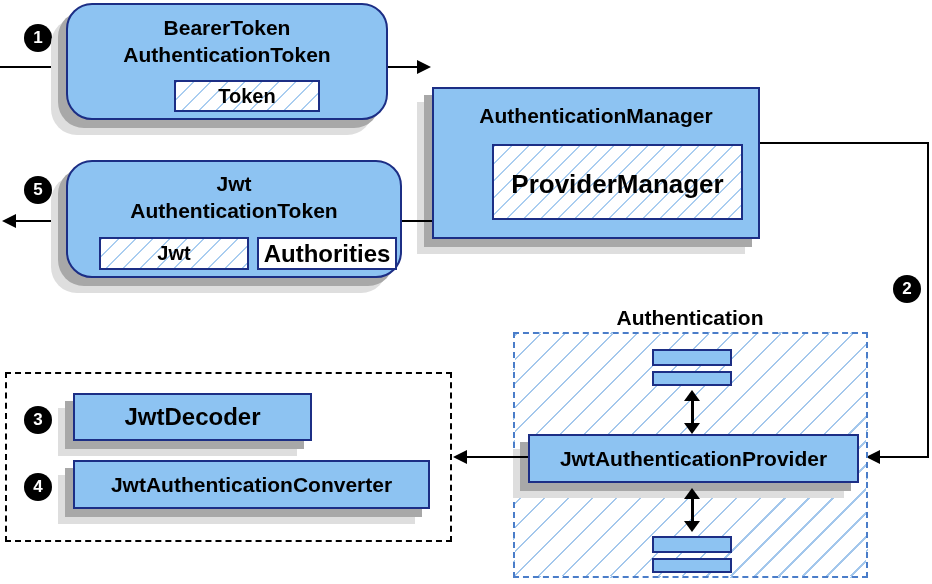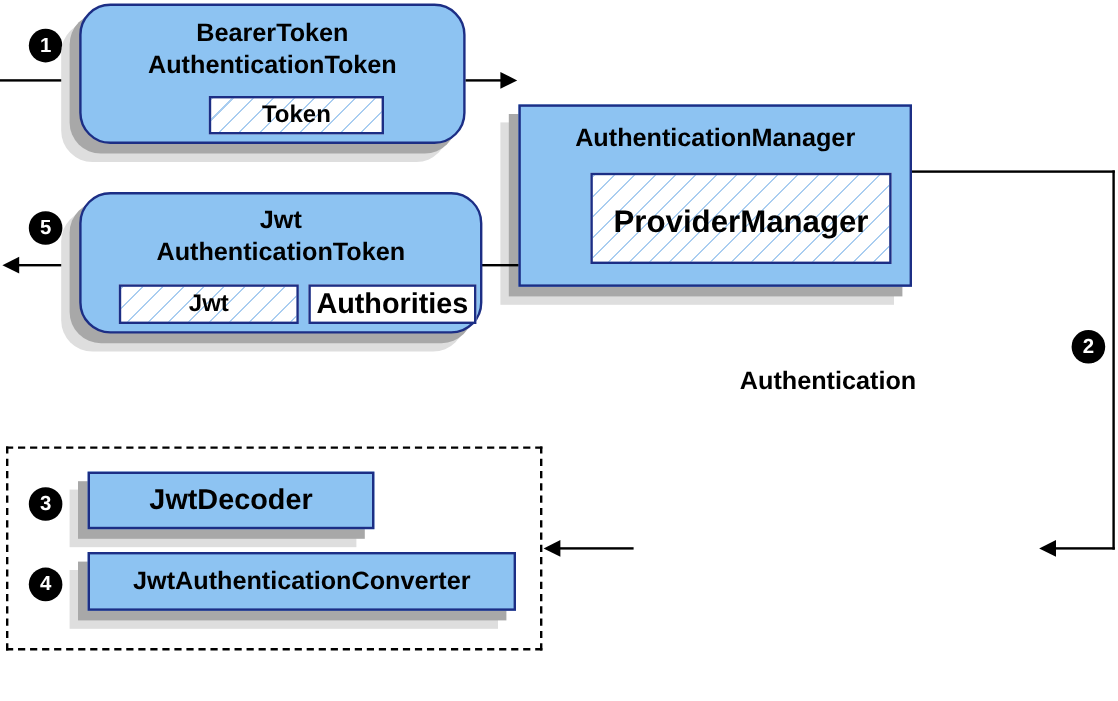--- a/index.html
+++ b/index.html
@@ -110,20 +110,43 @@
     </div>
     <div class="inner" style="left:167px;top:75px;width:140px;height:33px;font-size:24px;line-height:29px;">
       <span>Authorities</span>
     </div>
   </div>
 
   <div class="group-title" style="left:555px;top:264px;width:270px;margin-top:40px;">
     <span style="display:block;">Authentication</span>
   </div>
 
+  <div class="providers-group">
+    <div class="slot-bar" style="left:137px;top:15px;height:17px;"></div>
+    <div class="slot-bar" style="left:137px;top:37px;height:15px;"></div>
+
+    <div class="darrow" style="left:168px;top:56px;height:44px;">
+      <div class="head-up"></div>
+        <div class="stem"></div>
+        <div class="head-down"></div>
+    </div>
+
+    <div class="box shadow" style="left:13px;top:100px;width:331px;height:49px;font-size:21px;line-height:45px;">
+      <span>JwtAuthenticationProvider</span>
+    </div>
+
+    <div class="darrow" style="left:168px;top:154px;height:44px;">
+      <div class="head-up"></div>
+        <div class="stem"></div>
+        <div class="head-down"></div>
+    </div>
+
+    <div class="slot-bar" style="left:137px;top:202px;height:17px;"></div>
+    <div class="slot-bar" style="left:137px;top:224px;height:15px;"></div>
+  </div>
 
   <div class="hline" style="left:466px;top:456px;width:62px;"></div>
   <div class="ah-left" style="left:453px;top:450px;"></div>
 
   <div class="resolver-group"></div>
 
   <div class="badge" style="left:24px;top:406px;">
     <span>3</span>
   </div>
   <div class="box shadow" style="left:73px;top:393px;width:239px;height:48px;font-size:24px;line-height:44px;">

